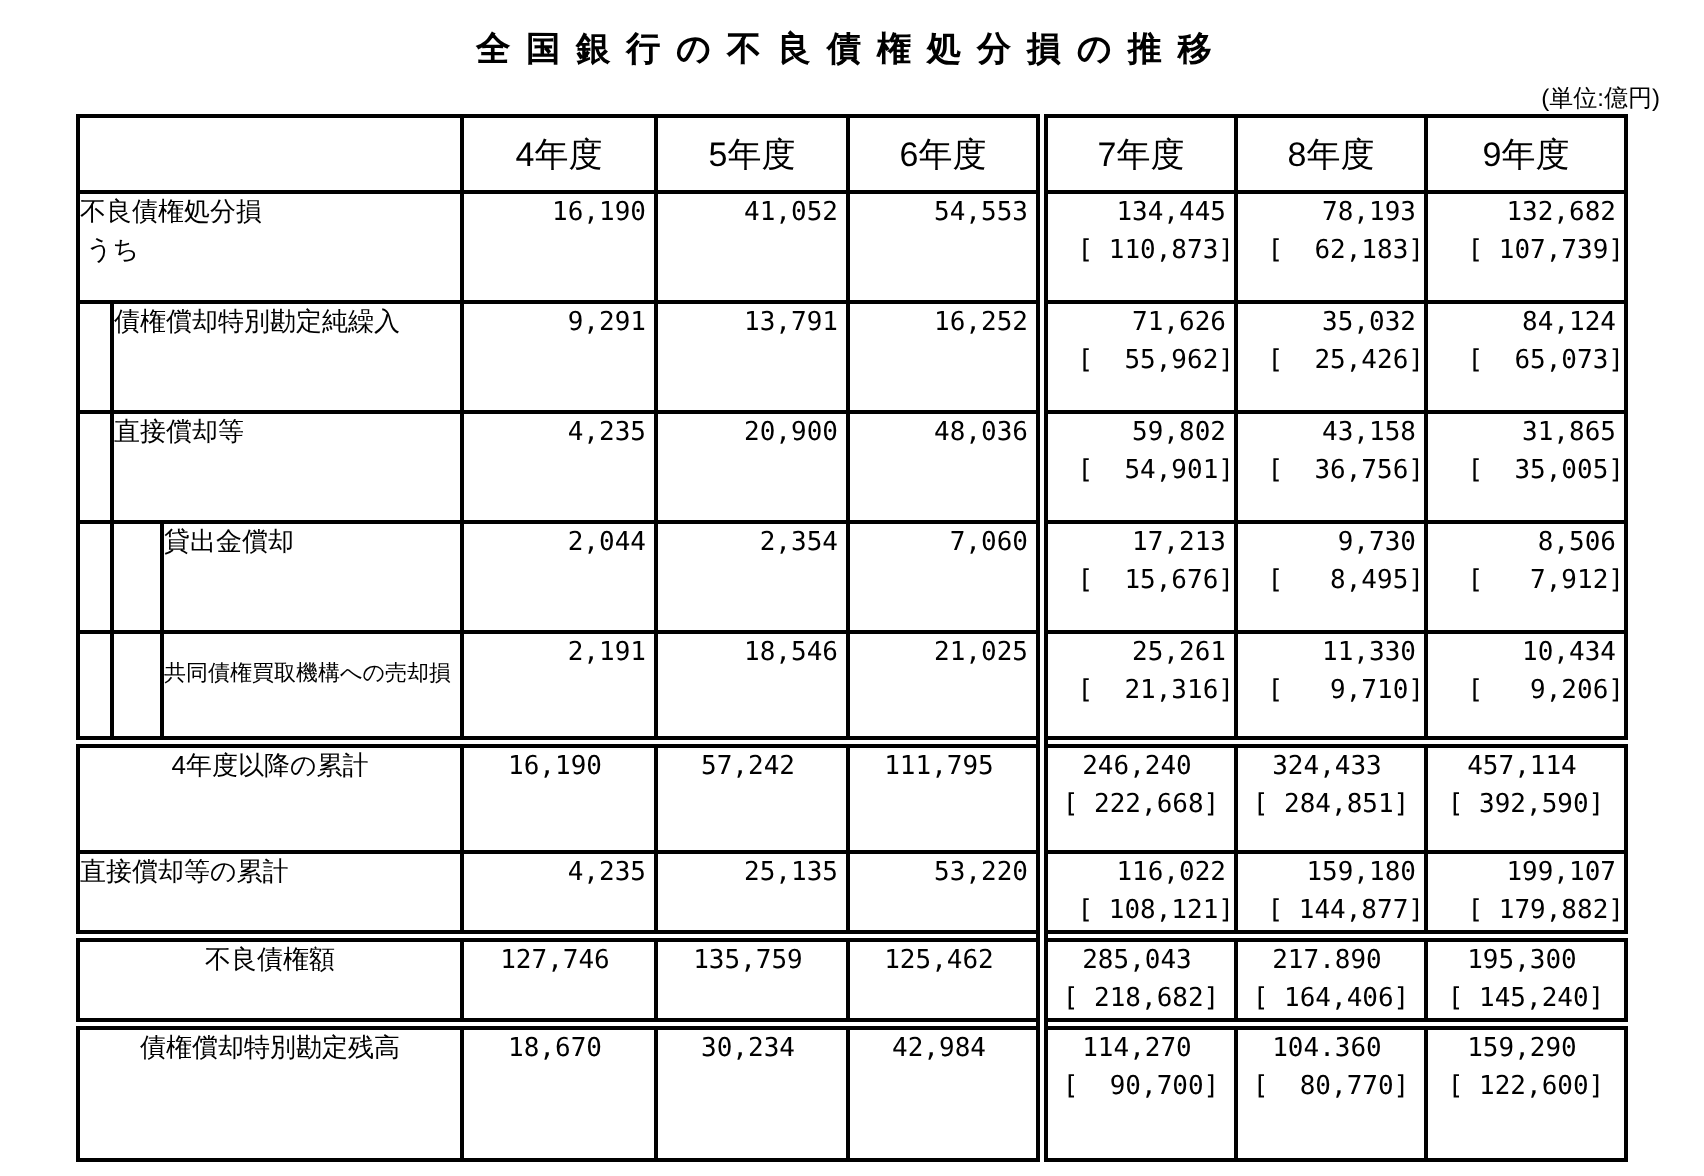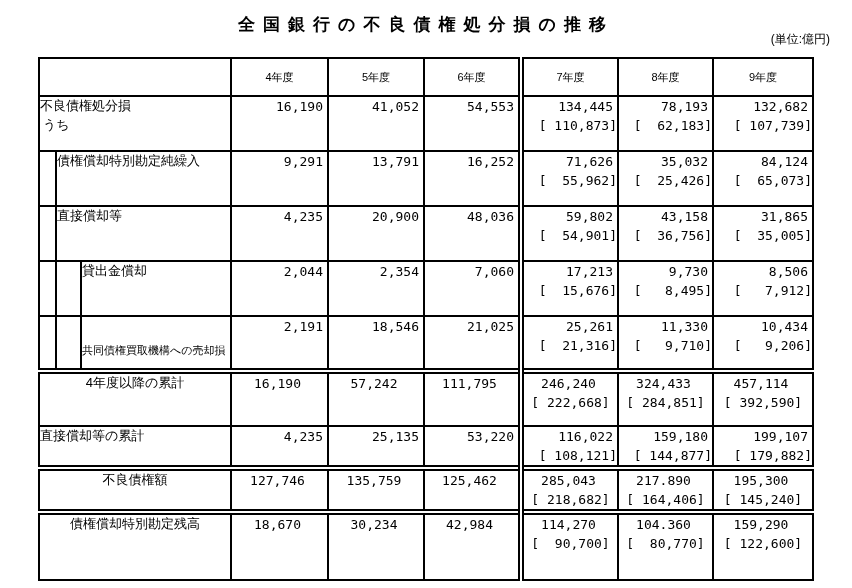--- a/index.html
+++ b/index.html
@@ -7,33 +7,33 @@
     width:852px; height:588px; position:relative;
     font-family:"Liberation Sans","DejaVu Sans",sans-serif;
     color:#000;
   }
   .title {
     position:absolute; top:13px; left:0; width:100%;
     text-align:center; font-size:17px; font-weight:bold; letter-spacing:8px;
     white-space:nowrap;
   }
   .unit {
-    position:absolute; top:31px; right:22px; font-size:12px;
+    position:absolute; top:41px; right:22px; font-size:12px;
   }
   table.tbl {
     position:absolute; top:57px; left:38px;
     border-collapse:collapse; table-layout:fixed;
     border:2px solid #000;
   }
   .tbl td {
     border:2px solid #000; padding:0; vertical-align:top; overflow:hidden;
   }
-  .hd { height:36px; vertical-align:middle !important; text-align:center; font-size:11px; white-space:nowrap; }
+  .hd { height:36px; vertical-align:middle !important; text-align:center; font-size:17px; white-space:nowrap; }
   .lbl { font-size:13px; padding:6px 2px 0 5px; white-space:nowrap; line-height:17px;margin-top:37px; }
-  .lbl.small { font-size:11px; padding-top:25px; }
+  .lbl.small { font-size:11px; padding-top:12px; }
   .sub { padding-left:3px; padding-top:2px; }
   .v { text-align:right; padding:5px 6px 0 0; }
   .num {
     font-family:"DejaVu Sans Mono","Liberation Mono",monospace;
     font-size:13px; line-height:19px; white-space:pre;
   }
   .num.main { margin-right:4px; }
   
   .c0 { border-top:none; border-bottom:none; }
   .c1 { border-top:none; border-bottom:none; }

